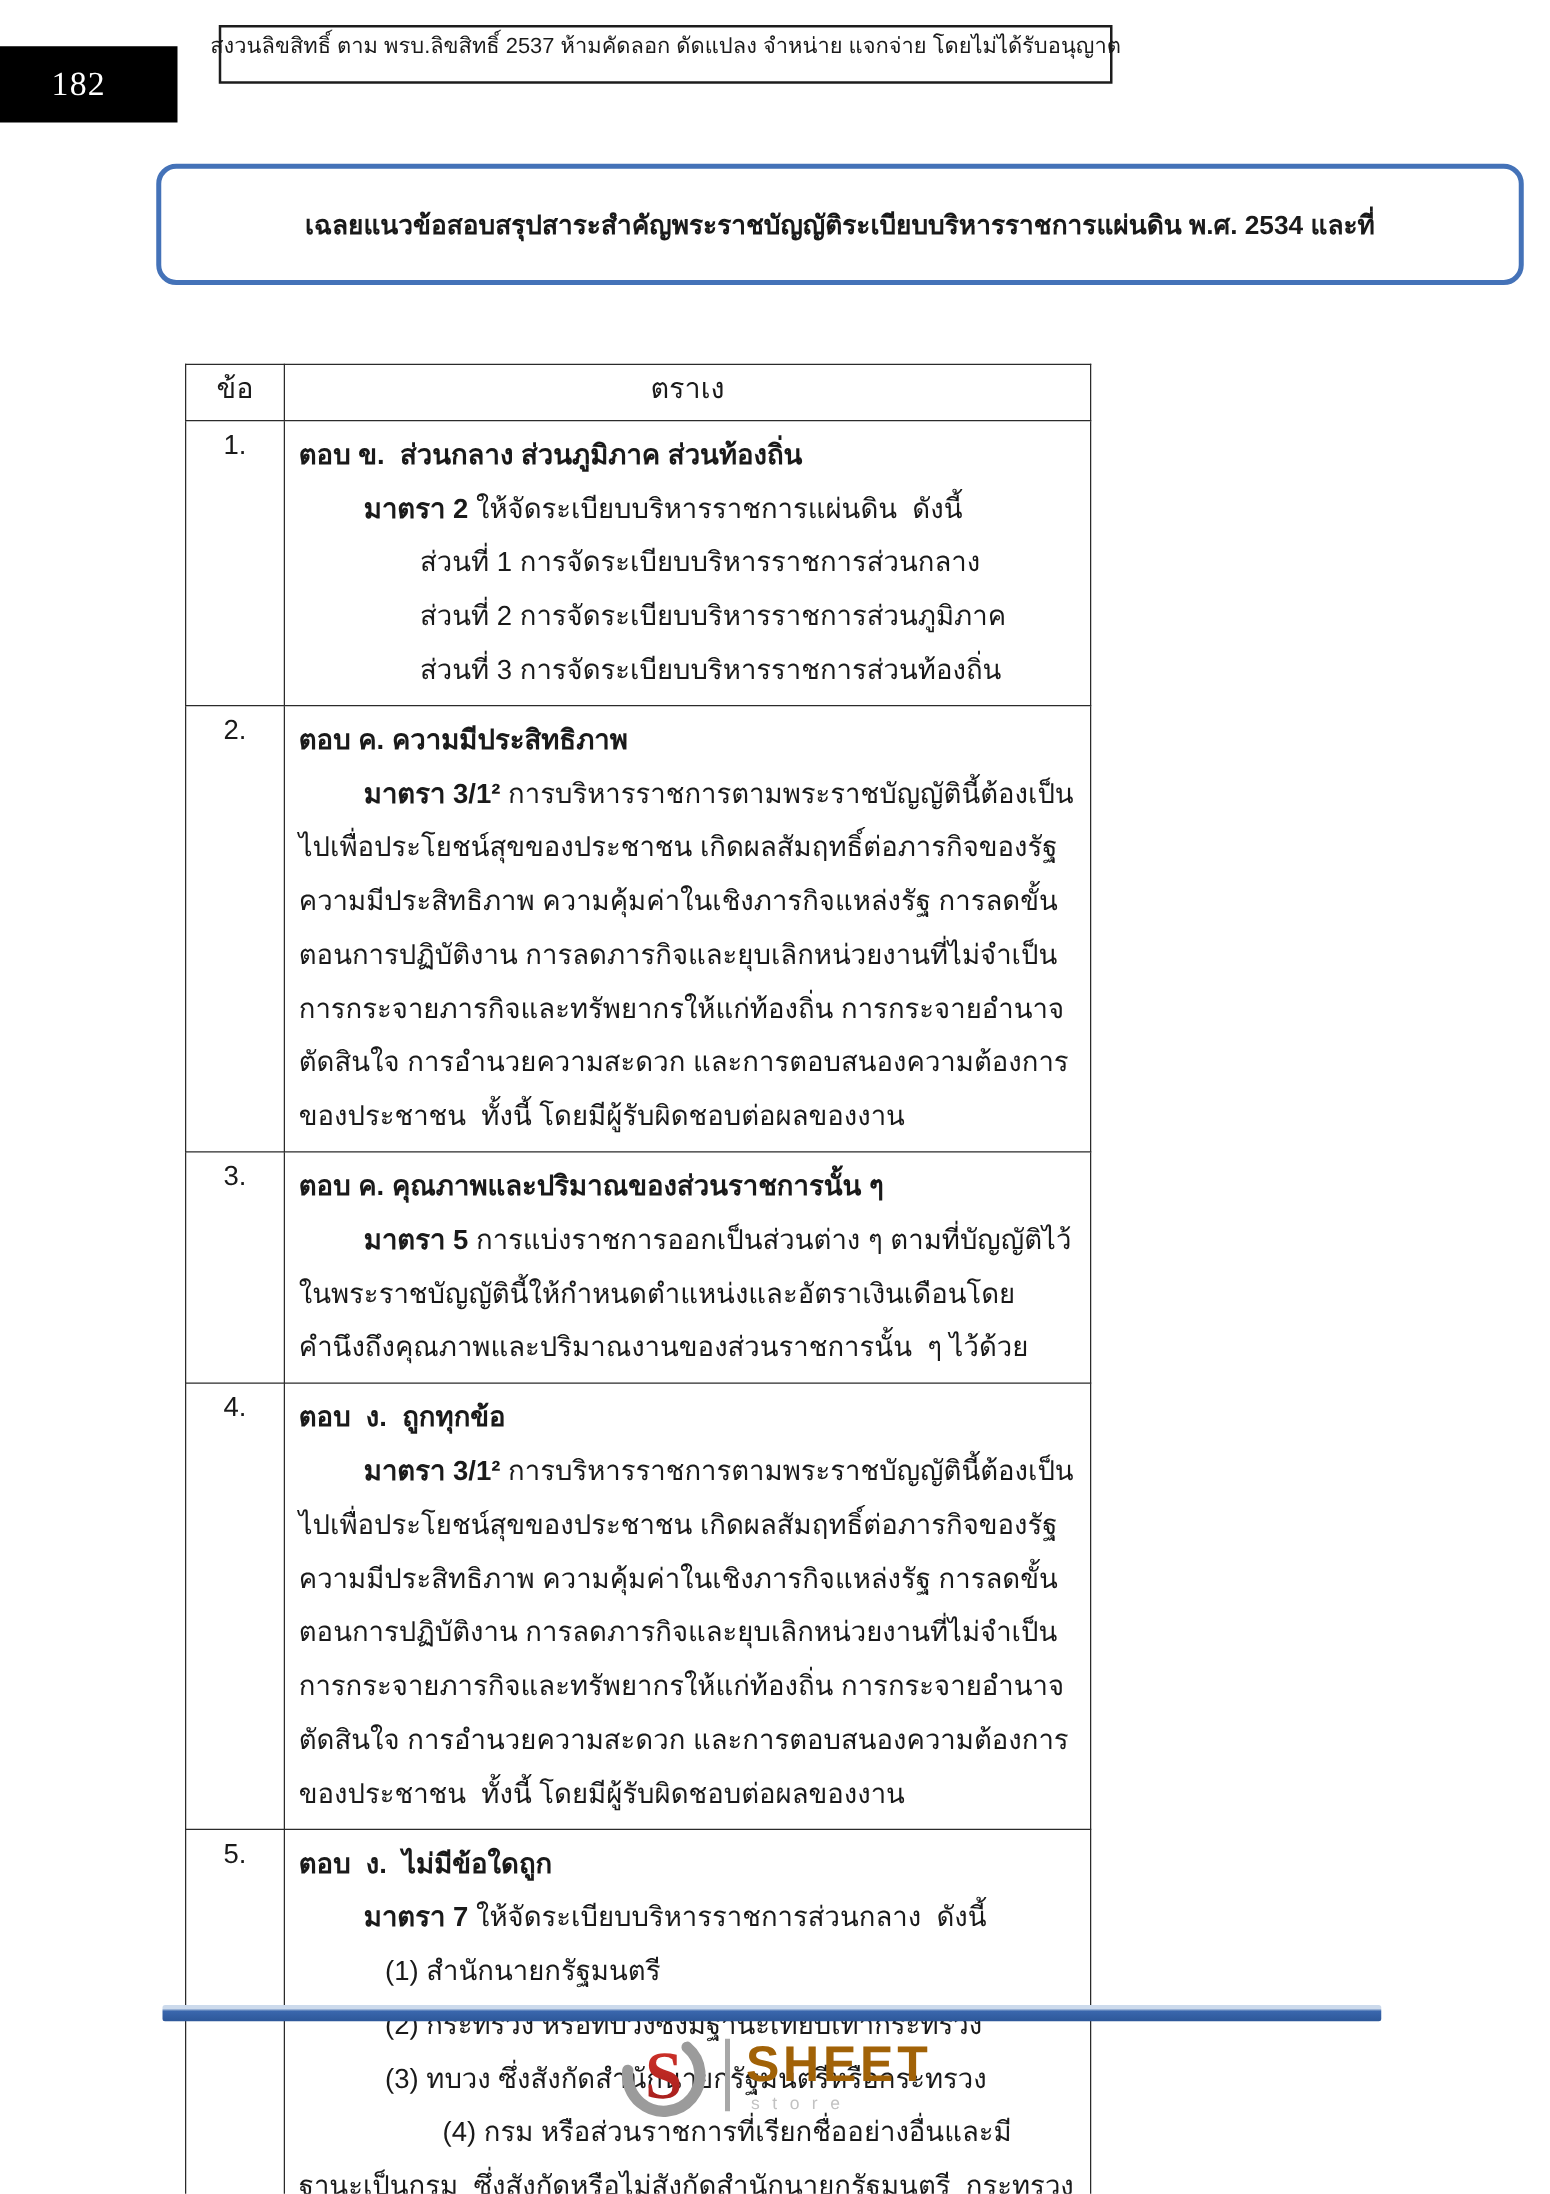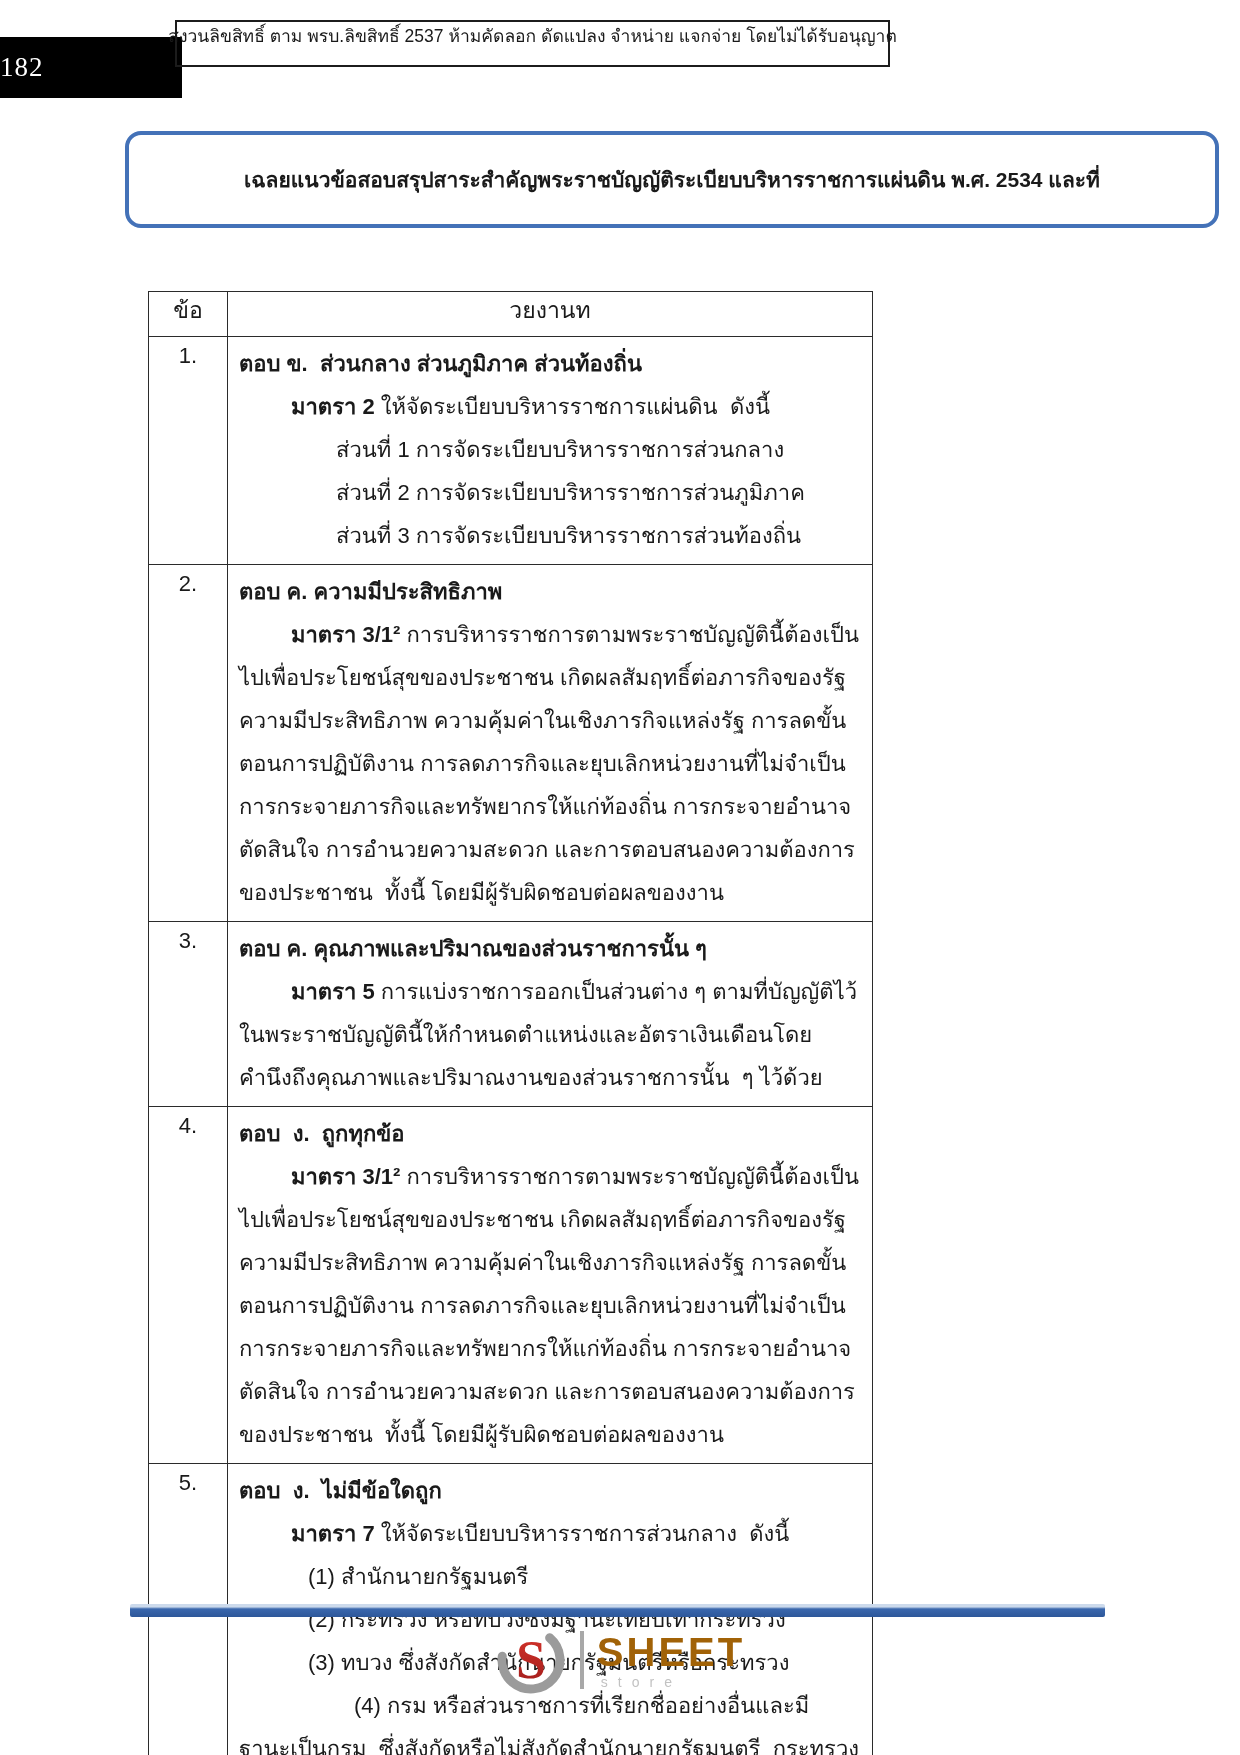--- a/index.html
+++ b/index.html
@@ -4,22 +4,22 @@
 <style>
   html,body{margin:0;padding:0;}
   body{
     width:1240px;height:1755px;position:relative;background:#ffffff;
     font-family:"Liberation Sans","DejaVu Sans",sans-serif;color:#1a1a1a;
   }
   .sheet{position:absolute;inset:0;overflow:hidden;}
 
   
   .pageno-box{
-    position:absolute;left:0;top:37px;width:182px;height:61px;background:#000;
-    display:flex;align-items:center;justify-content:flex-start;padding-right:16px;box-sizing:border-box;
+    position:absolute;left:0;top:37px;width:142px;height:61px;background:#000;
+    display:flex;align-items:center;justify-content:center;padding-right:16px;box-sizing:border-box;
   }
   .pageno{color:#fff;font-size:27px;font-family:"Liberation Serif","DejaVu Serif",serif;letter-spacing:1px;}
 
   
   .copyright-box{
     position:absolute;left:175px;top:20px;width:715px;height:47px;box-sizing:border-box;
     border:2px solid #1c1c1c;display:flex;align-items:flex-start;justify-content:center;
   }
   .copyright-text{font-size:17.5px;white-space:nowrap;}
 
@@ -83,21 +83,21 @@
   </div>
 
   <table class="answer-table">
     <colgroup>
         <col style="width:79px">
         <col>
       </colgroup>
     <thead>
       <tr>
         <th class="h-no">ข้อ</th>
-        <th class="h-answer">วยงานท</th>
+        <th class="h-answer">ตราเง</th>
       </tr>
     </thead>
     <tbody>
         <tr>
           <td class="cell-no">1.</td>
           <td class="cell-answer">
             <div class="para i0"><b>ตอบ ข.  ส่วนกลาง ส่วนภูมิภาค ส่วนท้องถิ่น</b></div>
             <div class="para i1"><b>มาตรา 2</b> ให้จัดระเบียบบริหารราชการแผ่นดิน  ดังนี้</div>
             <div class="para i2">ส่วนที่ 1 การจัดระเบียบบริหารราชการส่วนกลาง</div>
             <div class="para i2">ส่วนที่ 2 การจัดระเบียบบริหารราชการส่วนภูมิภาค</div>

